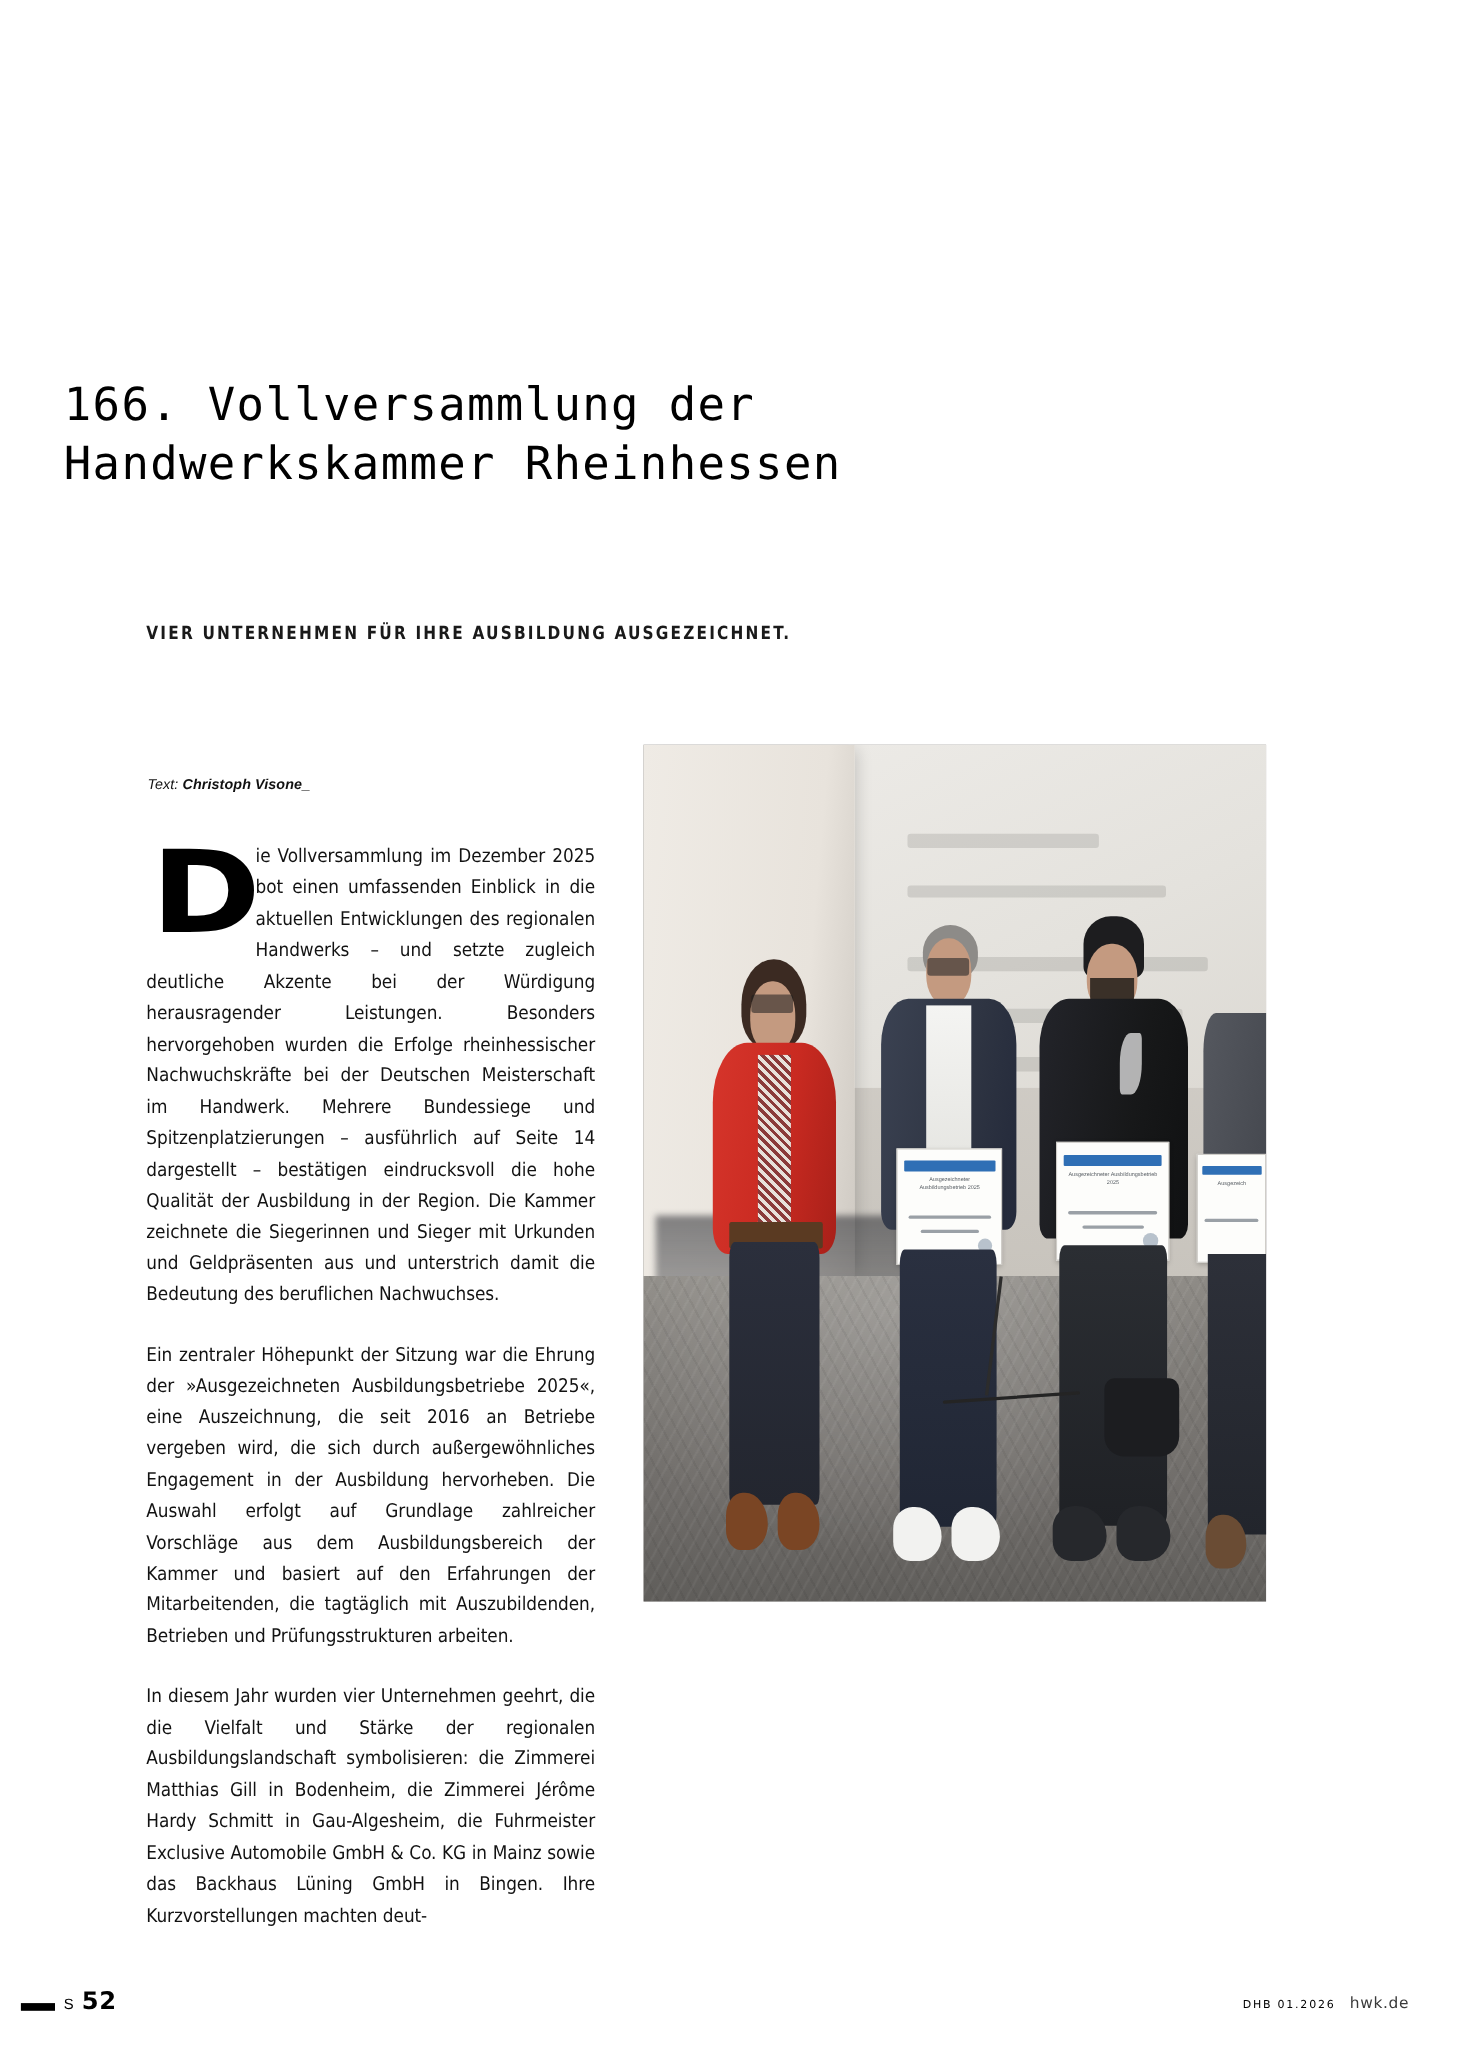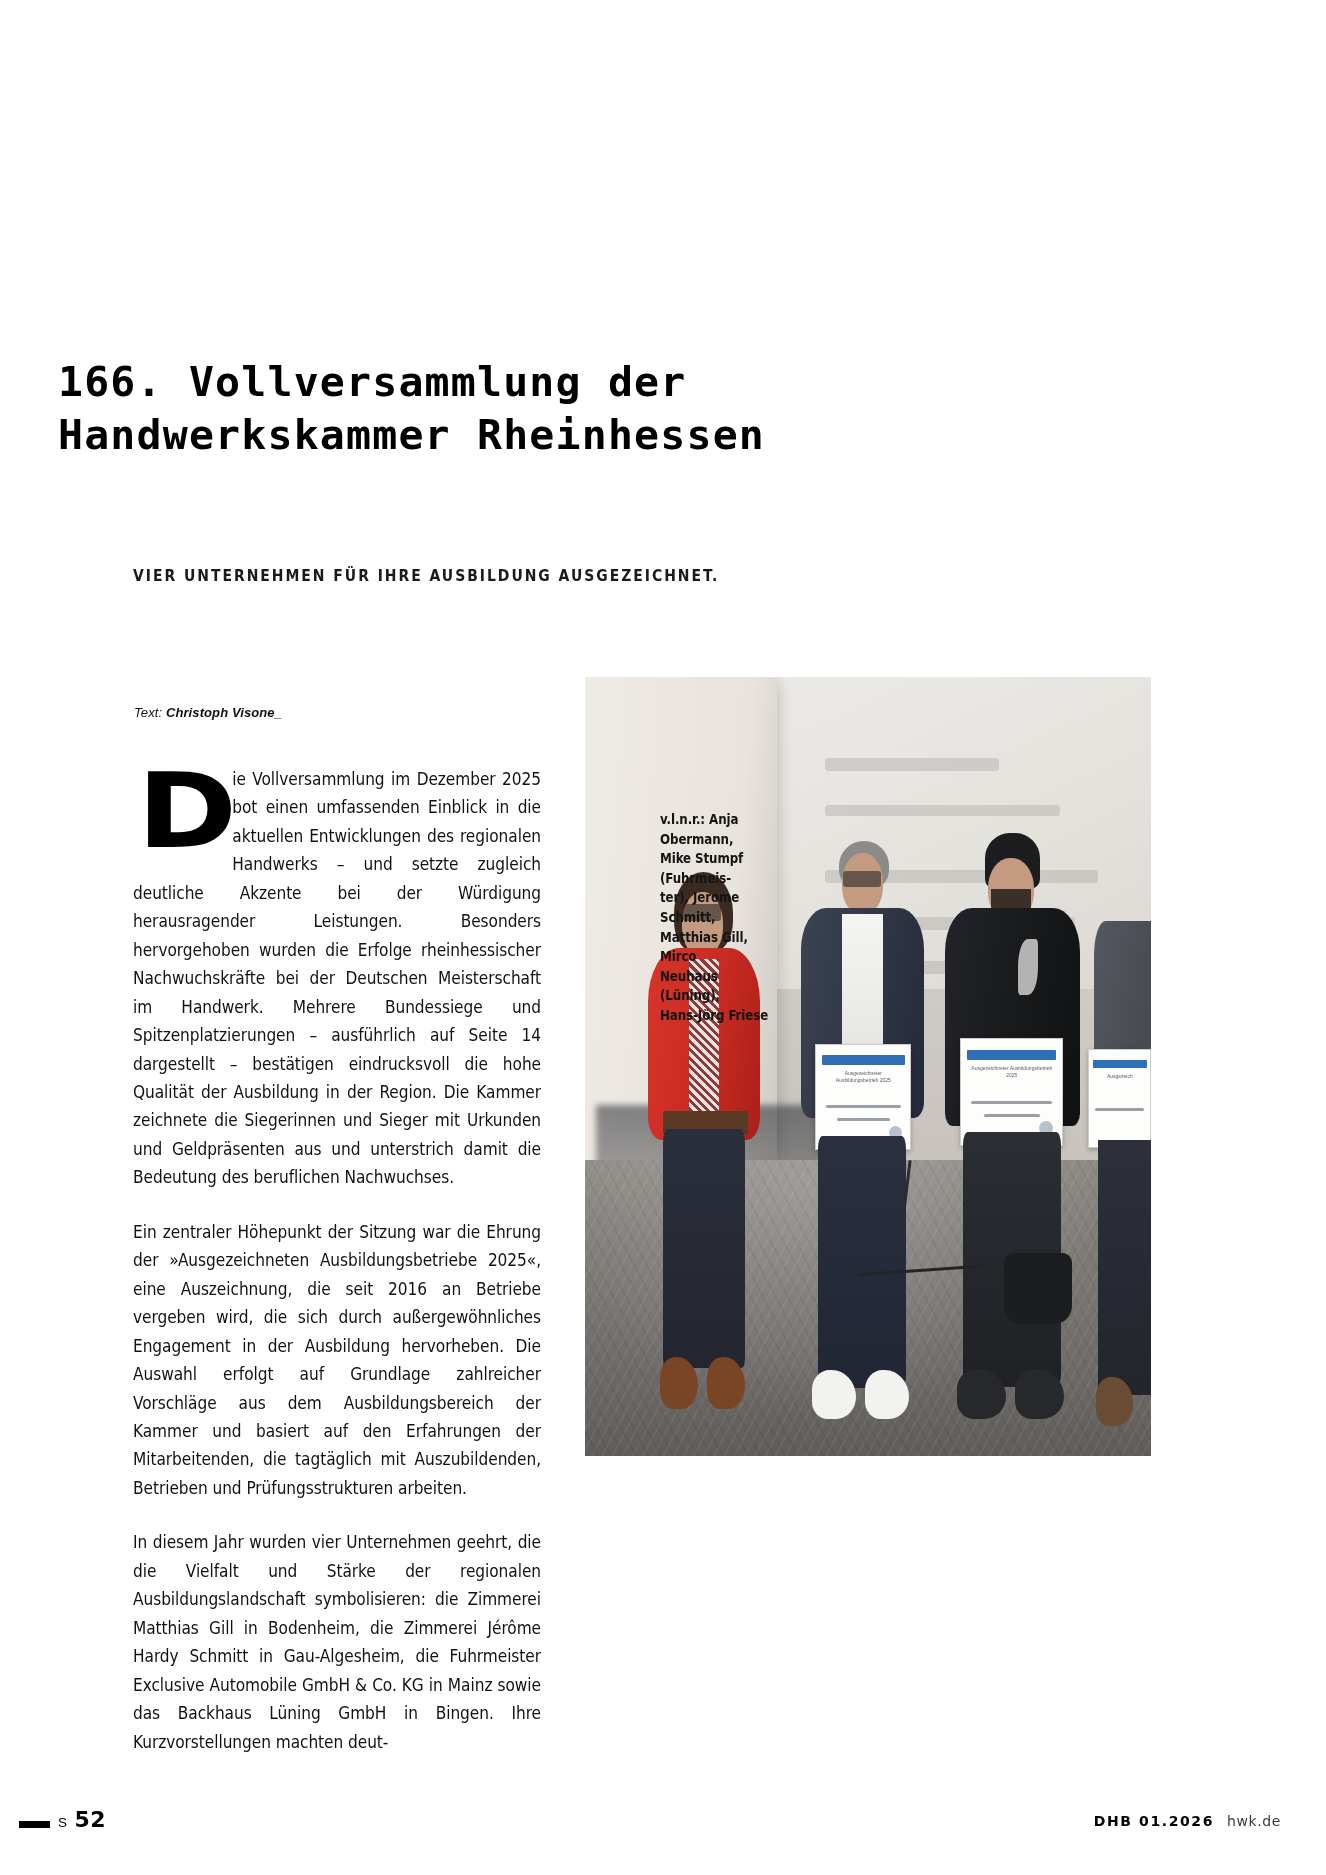--- a/index.html
+++ b/index.html
@@ -18,26 +18,26 @@
   .page {
     position: absolute;
     inset: 0;
     background: #ffffff;
   }
 
   
   .headline {
     position: absolute;
     left: 58px;
-    top: 327px;
+    top: 313px;
     width: 1000px;
     font-family: "DejaVu Sans Mono", monospace;
     font-size: 41.5px;
     line-height: 53px;
-    font-weight: 700;
+    font-weight: 400;
     letter-spacing: 1.2px;
     color: #000000;
     white-space: pre-line;
   }
 
   
   .kicker {
     position: absolute;
     left: 133px;
     top: 566px;
@@ -236,22 +236,22 @@
   .footer-right {
     position: absolute;
     right: 45px;
     top: 1813px;
     display: flex;
     align-items: baseline;
     gap: 13px;
   }
   .footer-right .issue {
     font-family: "DejaVu Sans", sans-serif;
-    font-size: 14px;
-    font-weight: 700;
+    font-size: 10px;
+    font-weight: 400;
     letter-spacing: 1.6px;
     color: #000000;
   }
   .footer-right .site {
     font-family: "DejaVu Sans", sans-serif;
     font-size: 14px;
     font-weight: 400;
     letter-spacing: 0.6px;
     color: #3a3a3a;
     text-align: center;
@@ -367,26 +367,20 @@
     </div>
 
     <div style="position:absolute; left:56%; top:62%; width:3px; height:14%;
          background:#2c2c2c; transform:rotate(7deg);"></div>
     <div style="position:absolute; left:48%; top:76%; width:22%; height:3px;
          background:#242424; border-radius:3px; transform:rotate(-4deg);"></div>
     <div style="position:absolute; left:74%; top:74%; width:12%; height:9%;
          background:#1c1d20; border-radius:14% 14% 26% 26%;"></div>
   </figure>
 
-  <figcaption class="caption">v.l.n.r.: Anja Obermann,
-Mike Stumpf (Fuhrmeis-
-ter), Jerome Schmitt,
-Matthias Gill, Mirco
-Neuhaus (Lüning),
-Hans-Jörg Friese</figcaption>
 
   <div class="footer-rule"></div>
   <div class="footer-left">
     <span class="s">S</span>
     <span class="pg">52</span>
   </div>
   <div class="footer-right">
     <span class="issue">DHB 01.2026</span>
     <span class="site">hwk.de</span>
   </div>

